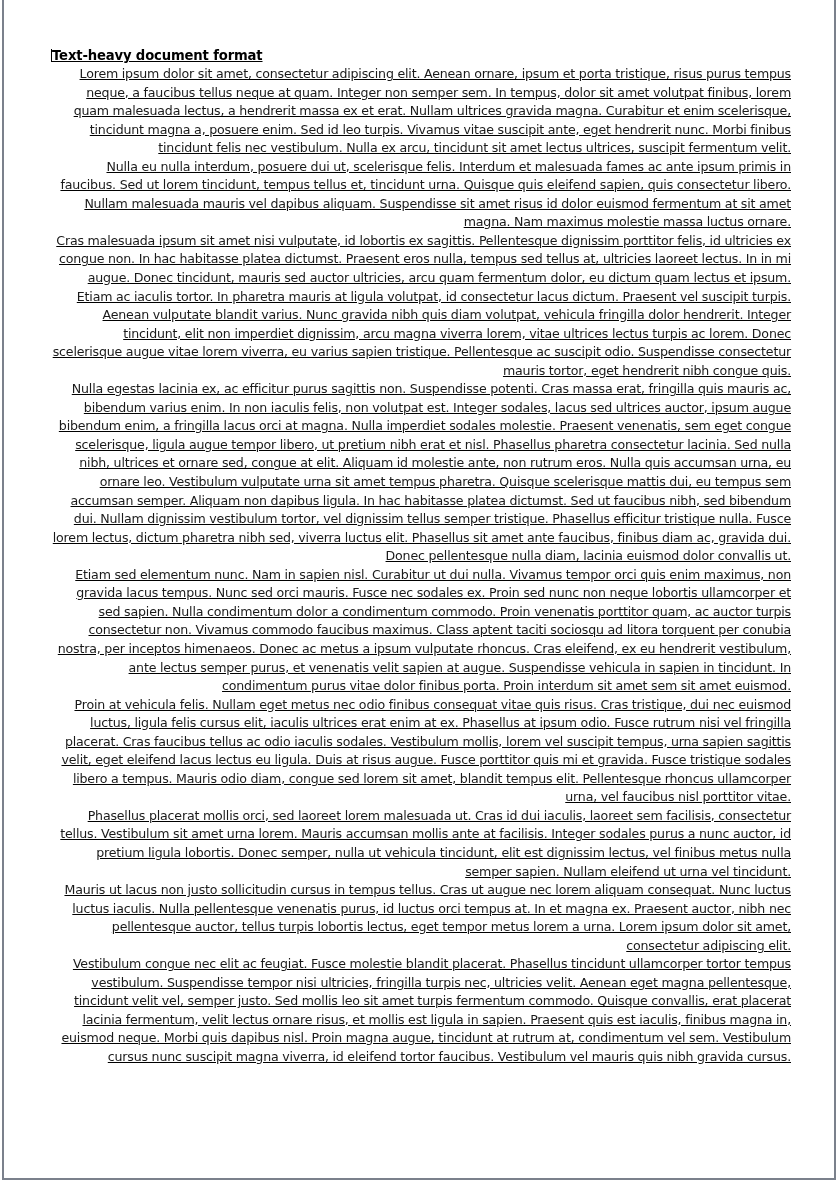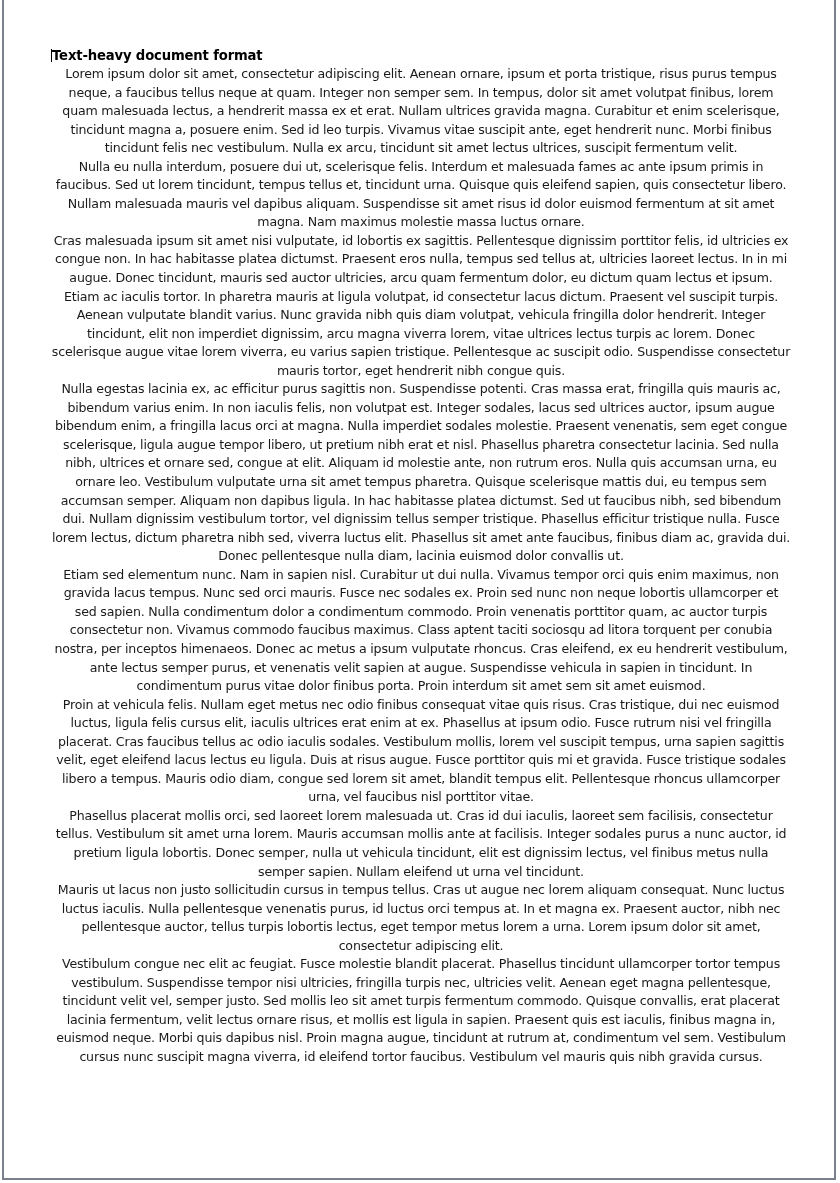--- a/index.html
+++ b/index.html
@@ -23,20 +23,21 @@
     border-right: 2px solid #7b818c;
     border-bottom: 2px solid #7b818c;
     box-sizing: border-box;
     overflow: hidden;
   }
   .content {
     position: absolute;
     left: 47px;
     top: 47px;
     width: 740px;
+    text-decoration: underline;
   }
   .doc-title {
     font-family: "DejaVu Sans", "Liberation Sans", sans-serif;
     font-size: 13.2px;
     font-weight: bold;
     color: #000000;
     line-height: 17px;
     margin: 0 0 1px 0;
     letter-spacing: -0.15px;
     position: relative;
@@ -48,21 +49,21 @@
     background: #000000;
     vertical-align: -2px;
     margin-right: 0px;
   }
   p.para {
     font-family: "DejaVu Sans", "Liberation Sans", sans-serif;
     font-size: 12.6px;
     line-height: 18.55px;
     color: #1a1a1a;
     margin: 0;
-    text-align: center;
+    text-align: right;
     letter-spacing: -0.18px;
     word-spacing: -0.1px;
   }
 </style>
 </head>
 <body>
 
 <div class="page">
   <div class="content">
     <h1 class="doc-title"><span class="caret"></span><span>Text-heavy document format</span></h1>

